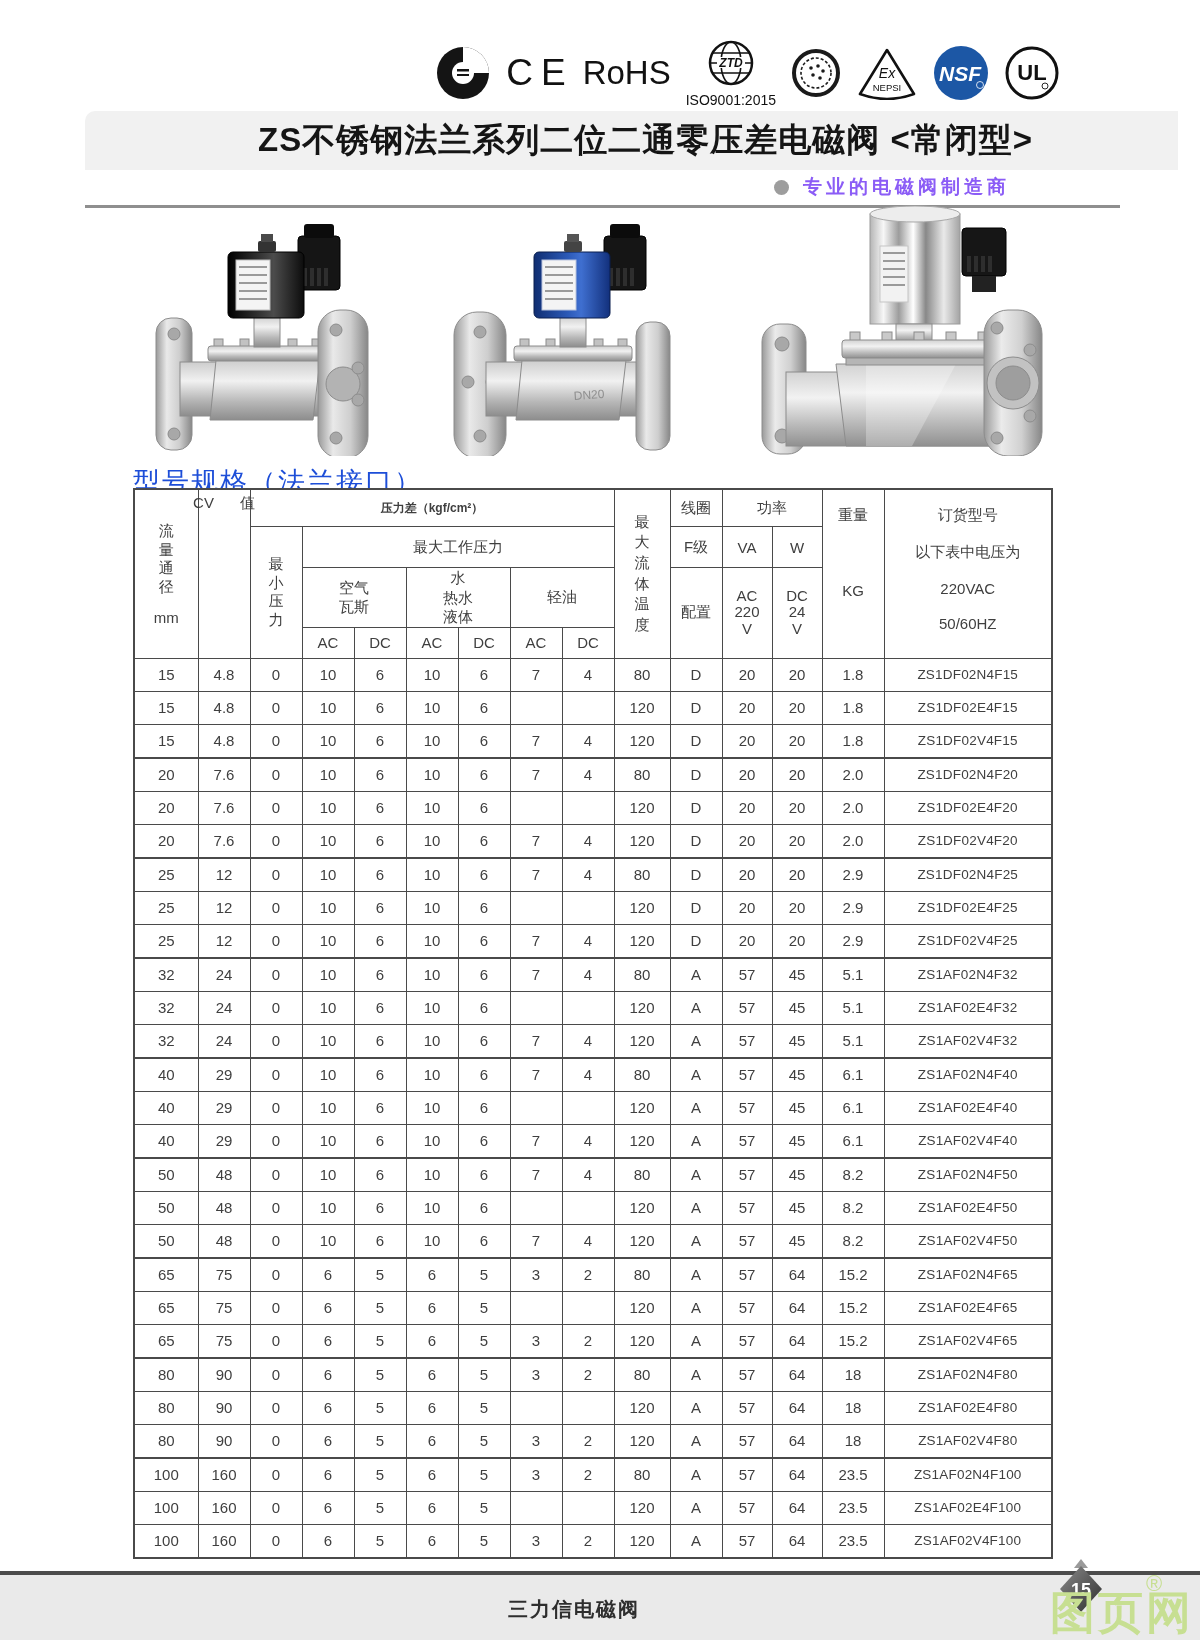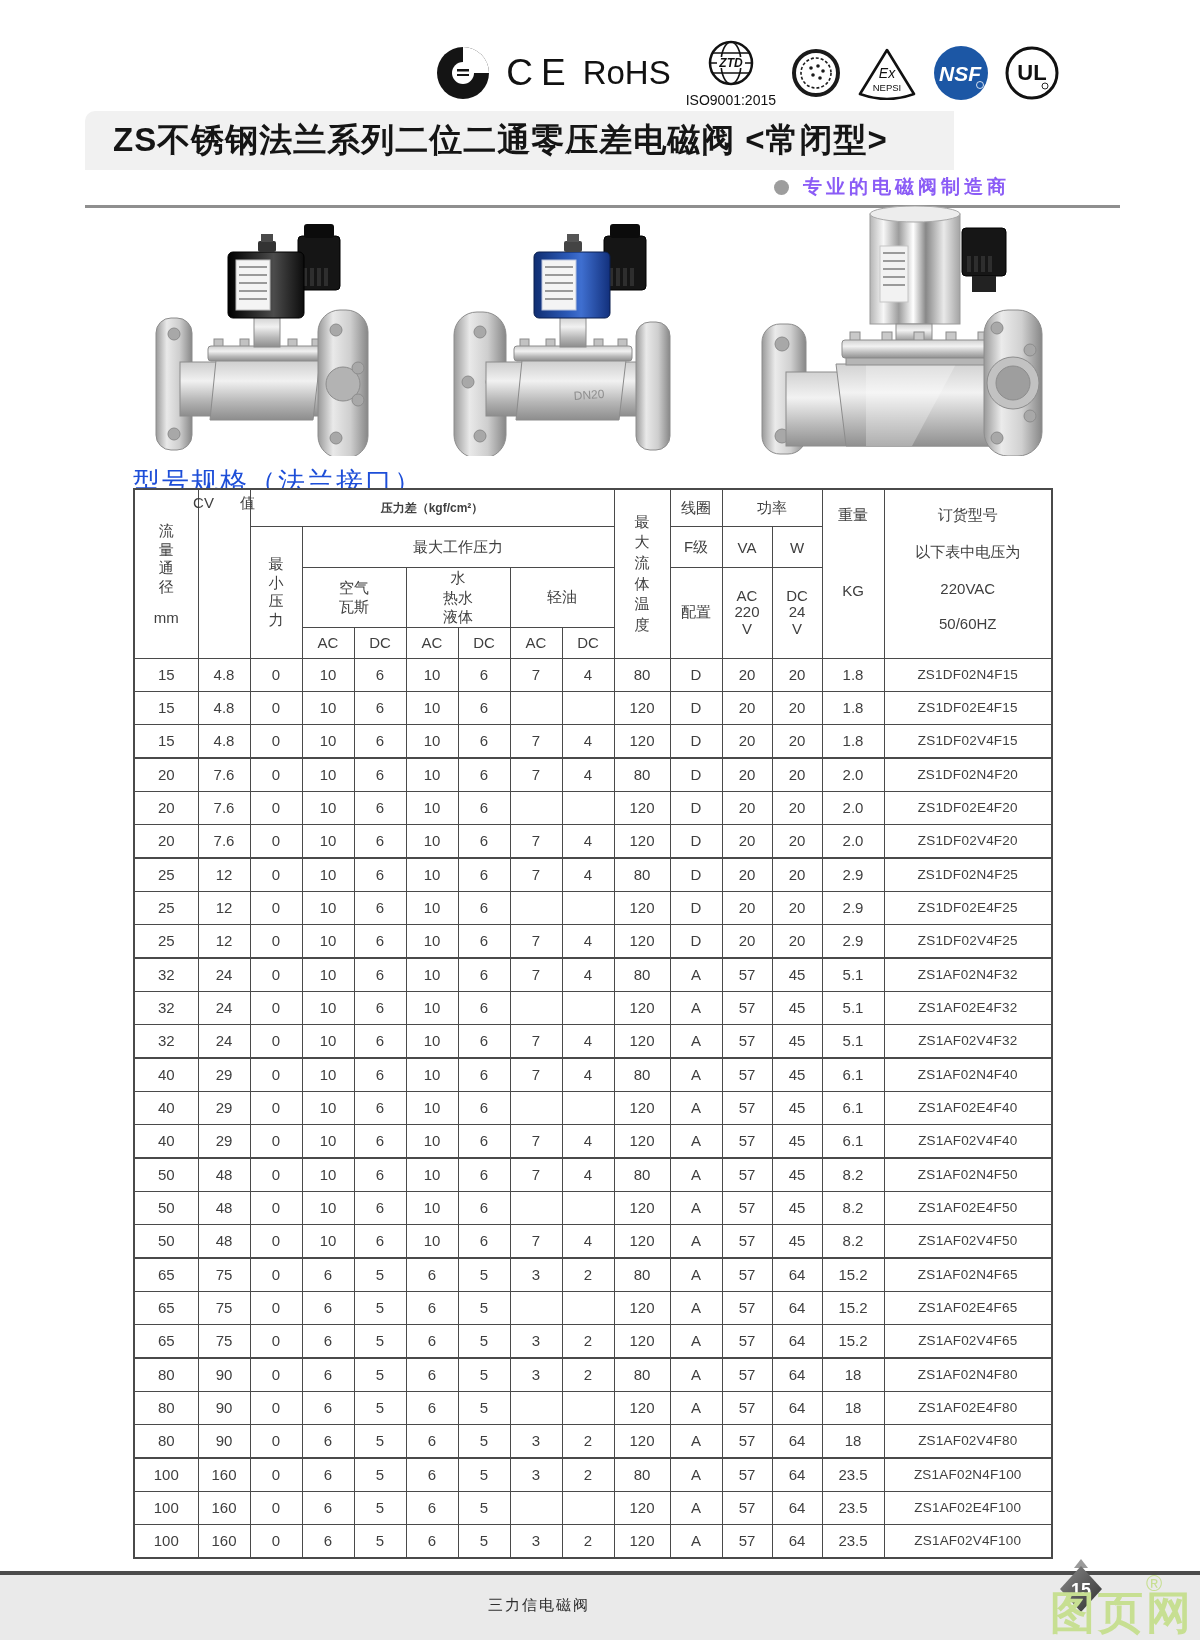--- a/index.html
+++ b/index.html
@@ -8,22 +8,22 @@
 
   
   .logos{position:absolute;left:520px;top:34px;width:540px;height:78px;
          display:flex;align-items:center;justify-content:flex-end;gap:15px;}
   .logo{display:flex;flex-direction:column;align-items:center;justify-content:center;}
   .ce-text{font-size:37px;font-weight:500;letter-spacing:8px;color:#111;}
   .rohs-text{font-size:33px;font-weight:500;color:#111;margin-left:-6px;}
   .iso-caption{font-size:14px;font-weight:400;color:#111;margin-top:1px;letter-spacing:0;}
 
   
-  .title-band{position:absolute;left:85px;top:111px;width:869px;height:59px;background:#f1f1f1;
-              border-radius:10px 0 0 0;display:flex;align-items:center;padding-left:28px;box-sizing:border-box;}
+  .title-band{position:absolute;left:85px;top:111px;width:1093px;height:59px;background:#f1f1f1;
+              border-radius:10px 0 0 0;display:flex;align-items:center;padding-left:28px;box-sizing:border-box;justify-content:center;}
   .title-band h1{margin:0;font-size:33px;font-weight:800;letter-spacing:1px;color:#151515;}
   .tagline{position:absolute;top:174px;right:190px;display:flex;align-items:center;gap:14px;}
   .tagline .dot{width:15px;height:15px;border-radius:50%;background:#9d9d9d;}
   .tagline .txt{font-size:19px;font-weight:700;letter-spacing:4px;color:#8b5cf6;}
   .divider{position:absolute;left:85px;top:205px;width:1035px;height:3px;background:#8f8f8f;}
 
   
   .products{position:absolute;left:150px;top:222px;width:900px;height:238px;
             display:flex;justify-content:space-between;align-items:flex-end;}
 
@@ -54,21 +54,21 @@
   .acdc{line-height:1.12;white-space:pre-line;}
   .spec-table tbody td{height:32px;}
   .spec-table tbody tr.group-start td{border-top:2px solid #4a4a4a;}
   .spec-table tbody td.model{font-size:13.5px;letter-spacing:0.2px;}
 
   
   .footer-line{position:absolute;left:0;top:1571px;width:1200px;height:4px;background:#4c4c4c;}
   .footer-band{position:absolute;left:0;top:1575px;width:1200px;height:65px;background:#eaeaea;}
   .footer-site{position:absolute;left:122px;top:1688px;font-size:23px;font-weight:400;font-style:italic;
                color:#c9c9c9;letter-spacing:1px;}
-  .footer-company{position:absolute;left:488px;top:1596px;font-size:15px;font-weight:400;color:#2e2e2e;letter-spacing:2px;}
+  .footer-company{position:absolute;left:508px;top:1596px;font-size:20px;font-weight:700;color:#2e2e2e;letter-spacing:2px;}
   .page-diamond{position:absolute;left:1055px;top:1558px;}
   .watermark{position:absolute;left:1050px;top:1583px;font-size:45px;font-weight:900;color:#c7df92;
              letter-spacing:3px;white-space:nowrap;}
   .watermark .reg{position:absolute;top:-12px;left:96px;font-size:22px;font-weight:400;color:#c7df92;}
 </style>
 </head>
 <body>
 
 <div class="page">
 

